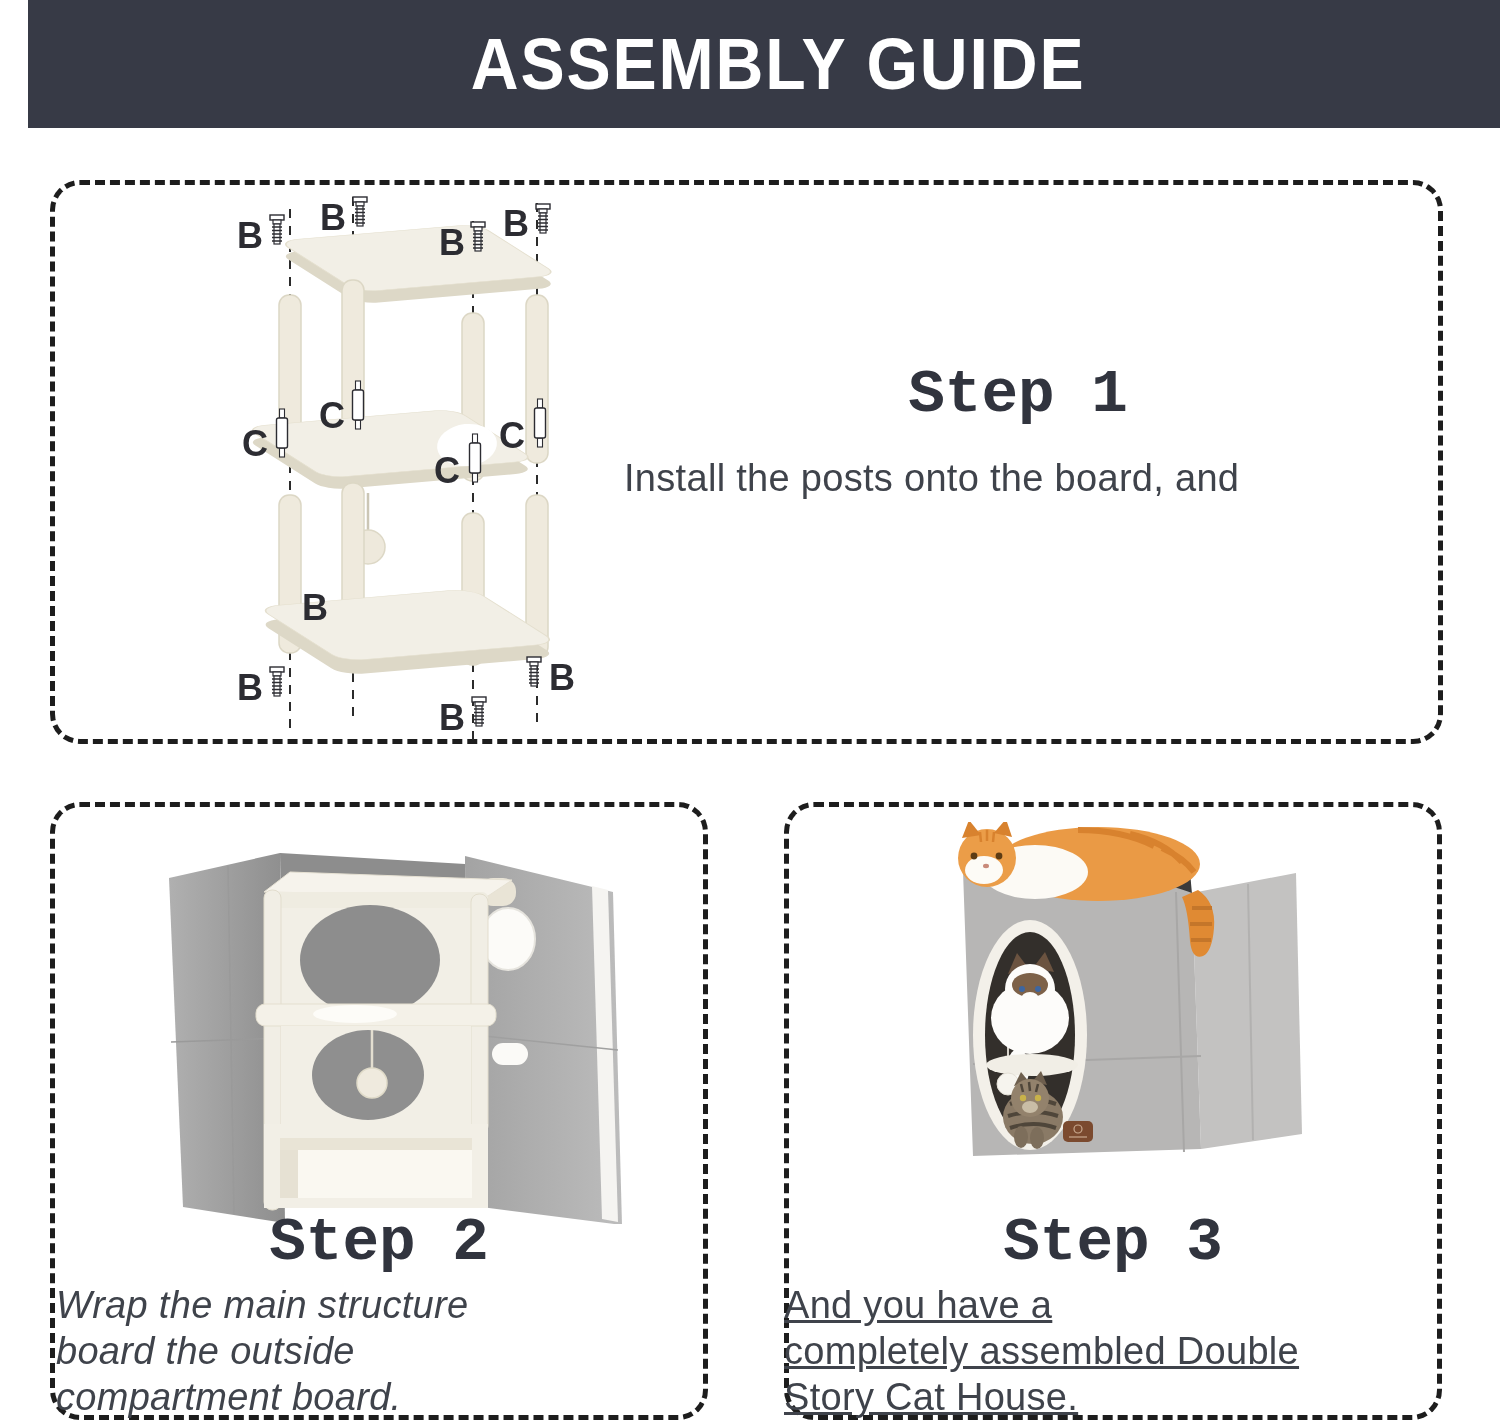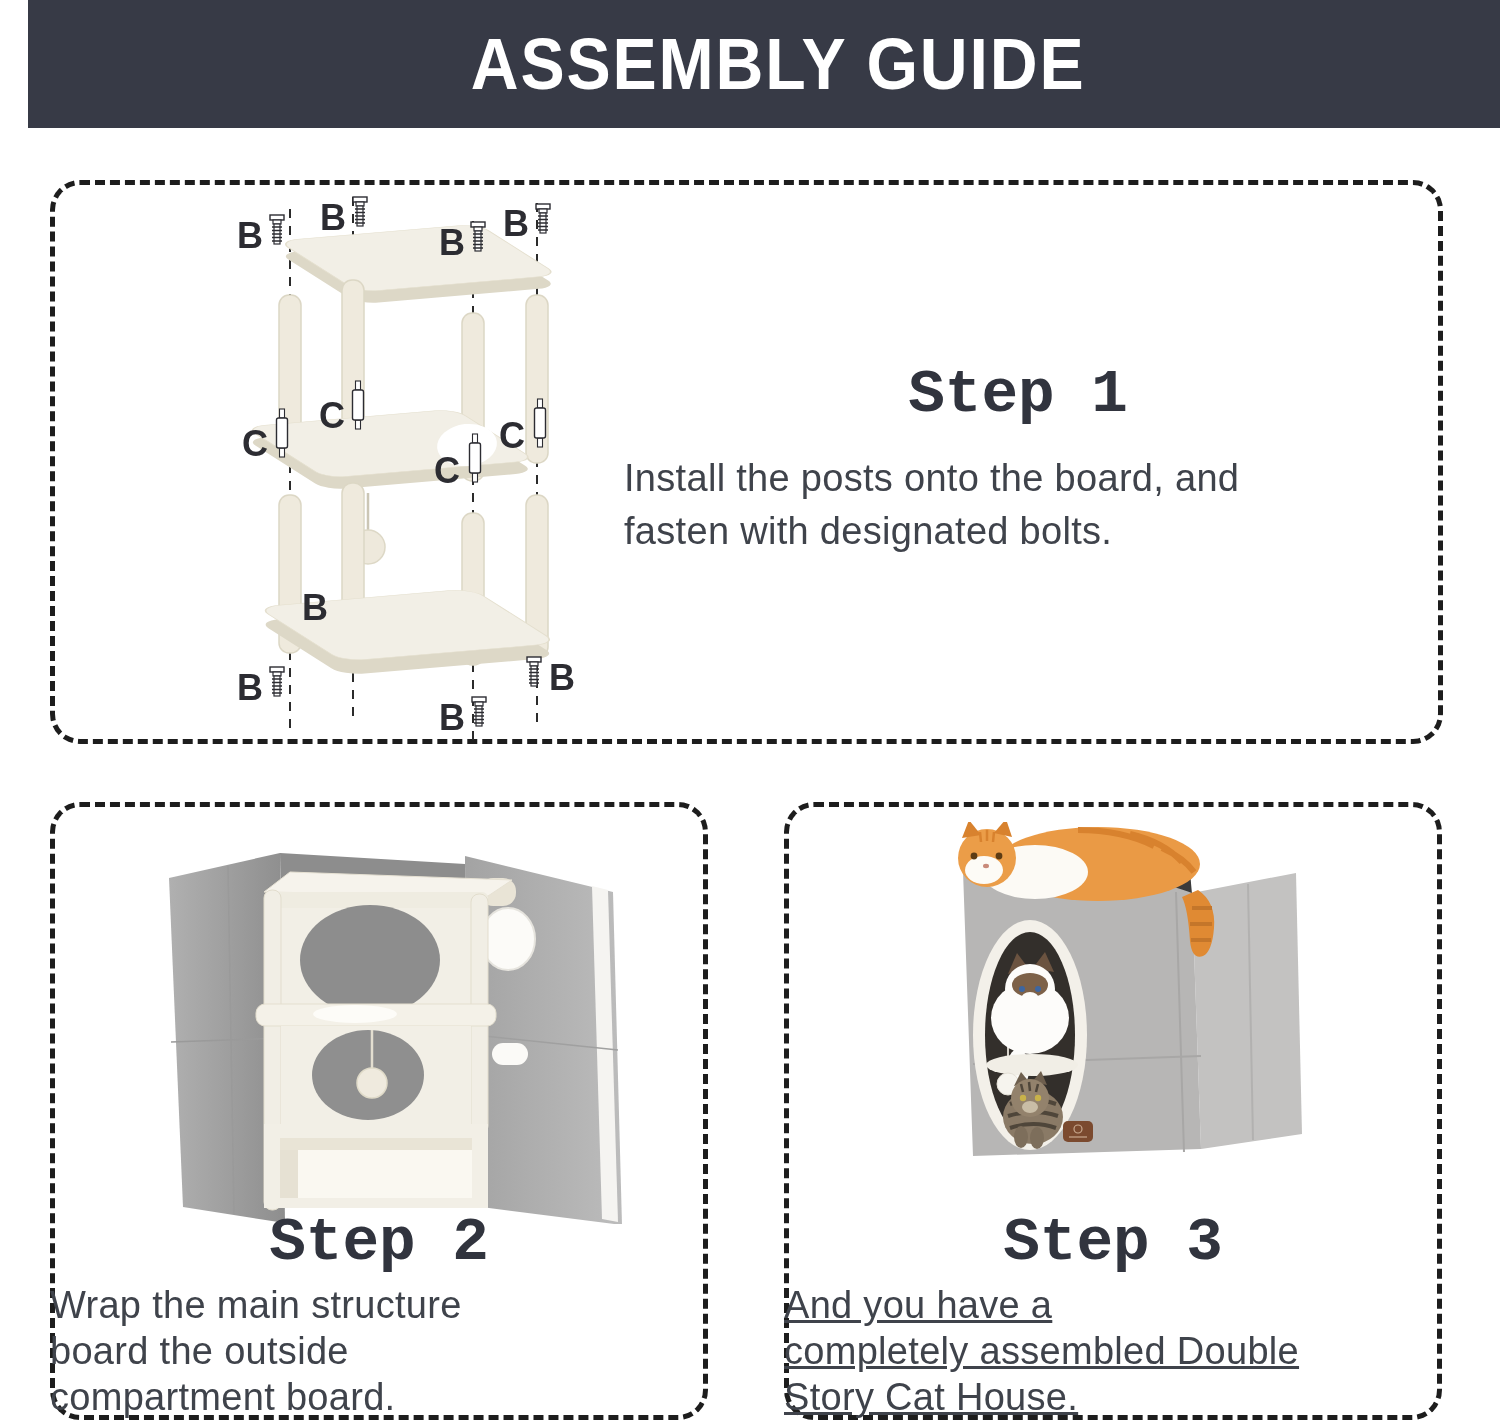--- a/index.html
+++ b/index.html
@@ -14,21 +14,21 @@
   .panel{position:absolute;border:5px dashed #1d1d1d;border-radius:30px;box-sizing:border-box;background:#ffffff;}
   #panel1{left:50px;top:180px;width:1393px;height:564px;}
   #panel2{left:50px;top:802px;width:658px;height:618px;}
   #panel3{left:784px;top:802px;width:658px;height:618px;}
   
   .step-title{position:absolute;color:#31343e;font-size:61px;font-weight:700;text-align:center;line-height:70px;font-family:Liberation Mono, monospace;}
   .step-body{position:absolute;color:#3f434b;font-size:38px;font-weight:400;text-align:left;letter-spacing:0.3px;}
   #title1{left:640px;top:360px;width:756px;}
   #body1{left:624px;top:452px;width:790px;line-height:53px;}
   #title2{left:50px;top:1208px;width:658px;}
-  #body2{left:50px;top:1282px;width:658px;line-height:46px;}
+  #body2{left:56px;top:1282px;width:658px;line-height:46px;font-style:italic;}
   #title3{left:784px;top:1208px;width:658px;text-align:center;}
   #body3{left:784px;top:1282px;width:658px;line-height:46px;text-decoration:underline;}
   .illu{position:absolute;}
   svg text.lbl{font-family:"Liberation Sans",sans-serif;font-weight:700;font-size:36px;fill:#2c2c32;}
 </style>
 </head>
 <body>
 
 <div id="page">
 
@@ -125,21 +125,20 @@
       <text class="lbl" x="357" y="482" text-anchor="middle" dominant-baseline="central">B</text>
       <use href="#bolt" transform="translate(72,472)"></use>
       <use href="#bolt" transform="translate(274,502)"></use>
       <use href="#bolt" transform="translate(329,462)"></use>
     </g>
   </svg>
 
   <div class="step-title" id="title1">Step 1</div>
   <div class="step-body" id="body1">
     <div>Install the posts onto the board, and</div>
-    <div>fasten with designated bolts.</div>
   </div>
 
   <div class="panel" id="panel2"></div>
 
   <svg class="illu" style="left:140px;top:842px;" width="500" height="382" viewBox="0 0 500 382">
     <defs>
       <linearGradient id="gL" x1="0" y1="0" x2="1" y2="0">
         <stop offset="0" stop-color="#b0b0b0"></stop>
           <stop offset="1" stop-color="#8e8e8e"></stop>
       </linearGradient>

